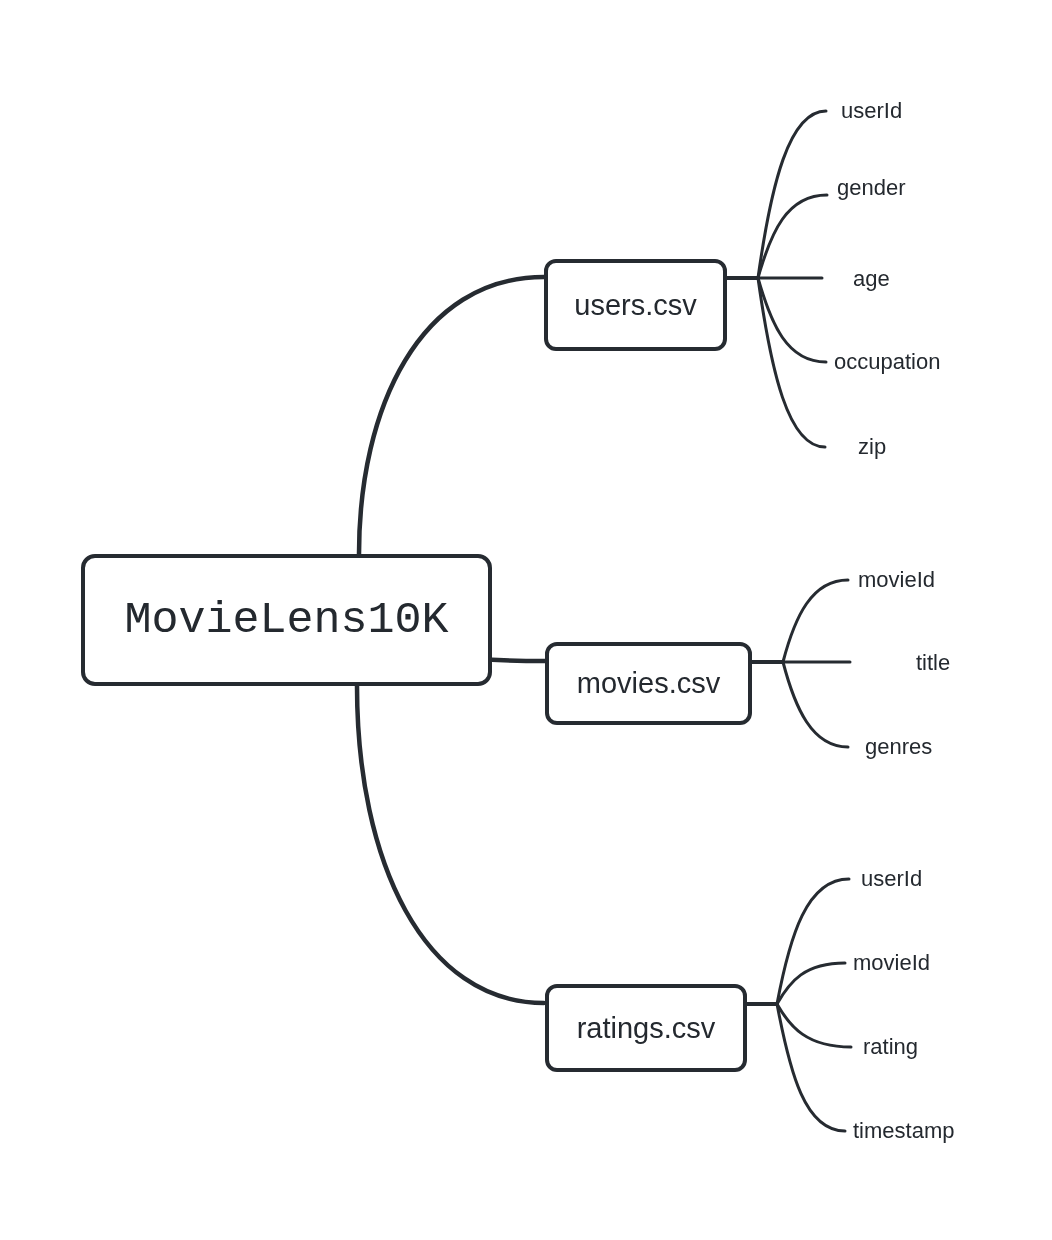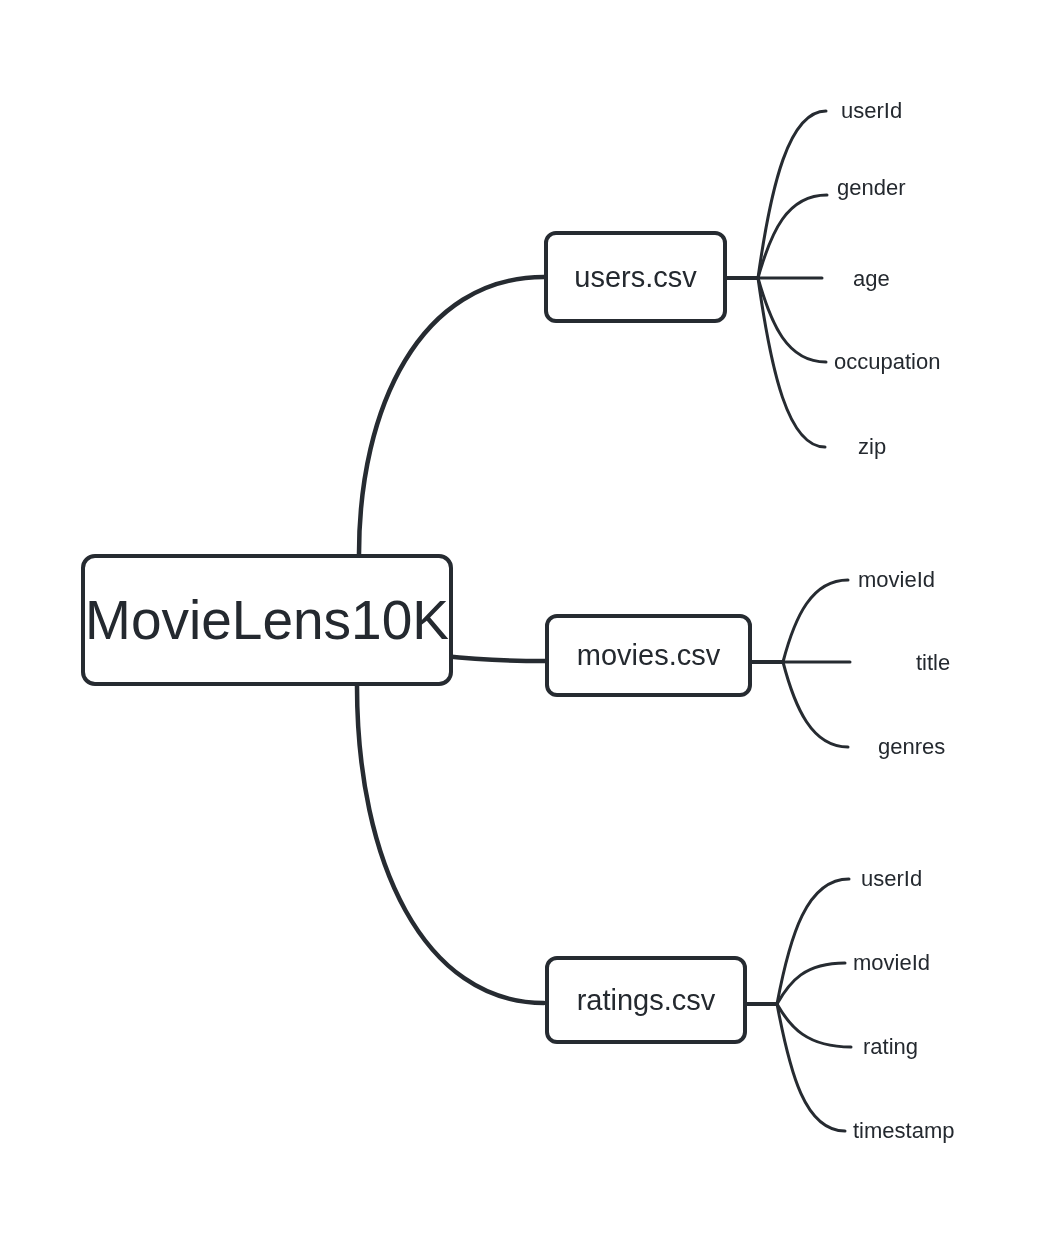--- a/index.html
+++ b/index.html
@@ -23,24 +23,24 @@
   svg.edges path.fan{stroke-width:3px;}
   .node{
     position:absolute;
     display:flex;align-items:center;justify-content:center;
     background:var(--bg);
     border:4px solid var(--line);
     box-sizing:border-box;
     white-space:nowrap;
   }
   .node.root{
-    left:81px;top:554px;width:372px;height:132px;
-    border-radius:14px;font-size:55px;
+    left:81px;top:554px;width:411px;height:132px;
+    border-radius:14px;font-size:45px;font-family:Liberation Mono, monospace;
   }
-  .node.file{border-radius:12px;font-size:29px;}
+  .node.file{border-radius:12px;font-size:29px;margin-top:28px;}
   .node.file.users  {left:544px;top:231px;width:183px;height:92px;}
   .node.file.movies {left:545px;top:614px;width:207px;height:83px;}
   .node.file.ratings{left:545px;top:956px;width:202px;height:88px;}
   .leaf{
     position:absolute;
     transform:translateY(-50%);
     font-size:22px;
     white-space:nowrap;
     color:var(--text);
   }
@@ -92,20 +92,20 @@
   </div>
 
   <div class="leaf" style="left:841px;top:111px;">userId</div>
   <div class="leaf" style="left:837px;top:188px;">gender</div>
   <div class="leaf" style="left:853px;top:279px;">age</div>
   <div class="leaf" style="left:834px;top:362px;">occupation</div>
   <div class="leaf" style="left:858px;top:447px;">zip</div>
 
   <div class="leaf" style="left:858px;top:580px;">movieId</div>
   <div class="leaf" style="left:916px;top:663px;">title</div>
-  <div class="leaf" style="left:865px;top:747px;margin-left:13px;">genres</div>
+  <div class="leaf" style="left:865px;top:747px;">genres</div>
 
   <div class="leaf" style="left:861px;top:879px;">userId</div>
   <div class="leaf" style="left:853px;top:963px;">movieId</div>
   <div class="leaf" style="left:863px;top:1047px;text-align:center;">rating</div>
   <div class="leaf" style="left:853px;top:1131px;">timestamp</div>
 
 </div>
 
 </body></html>

